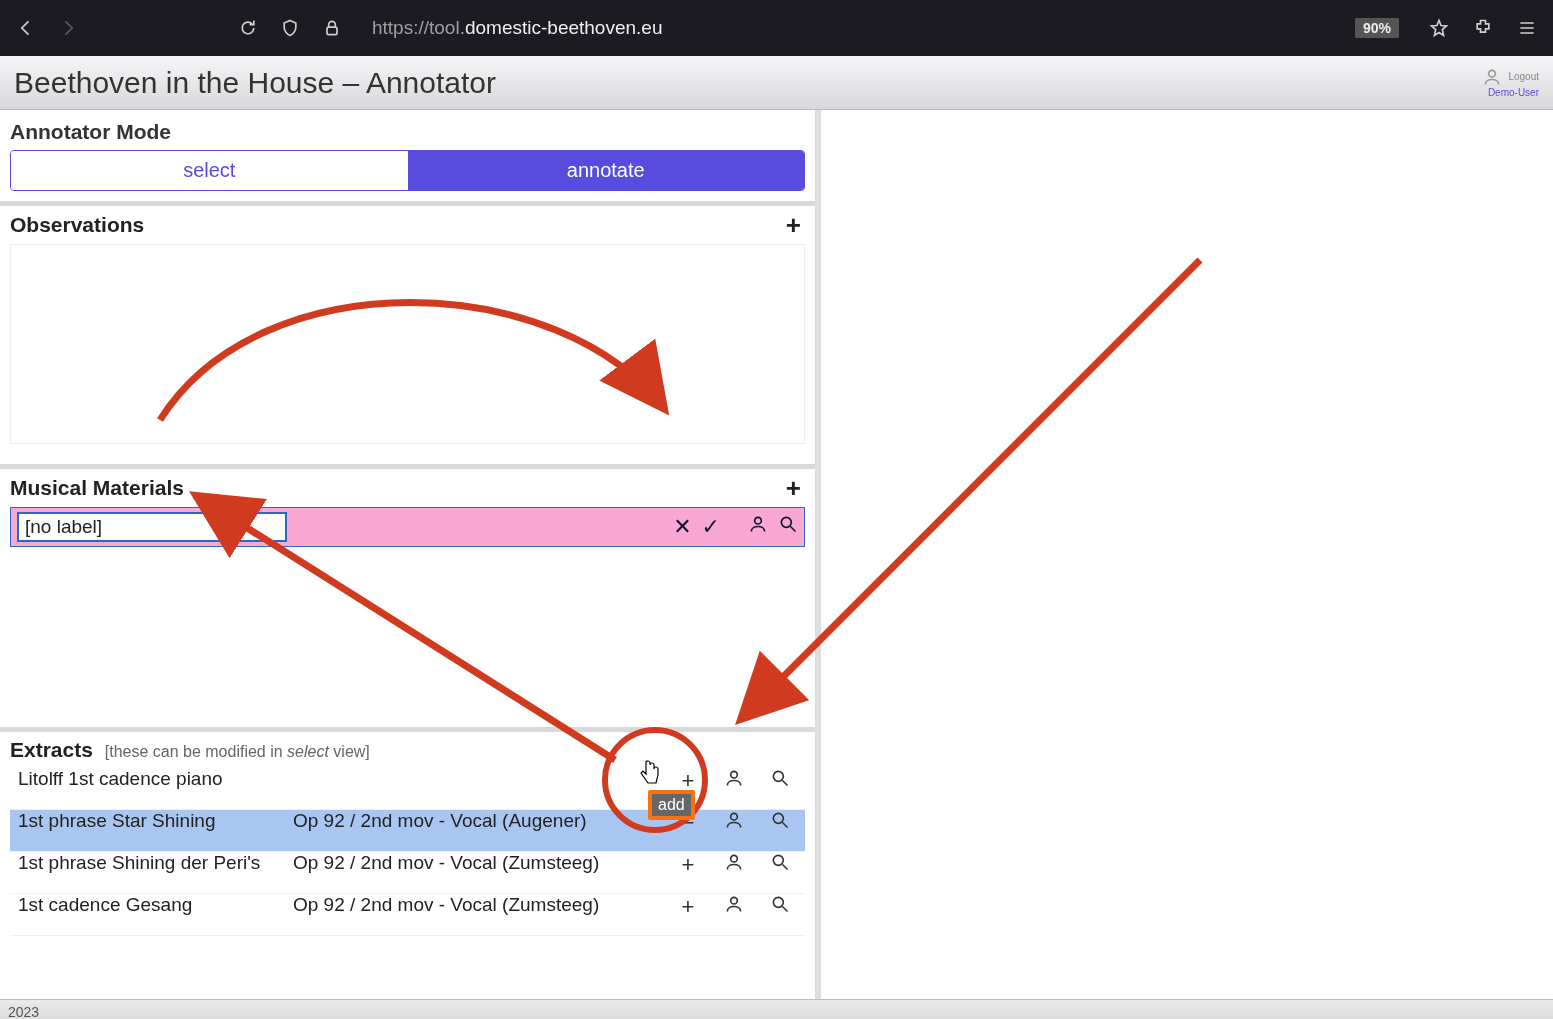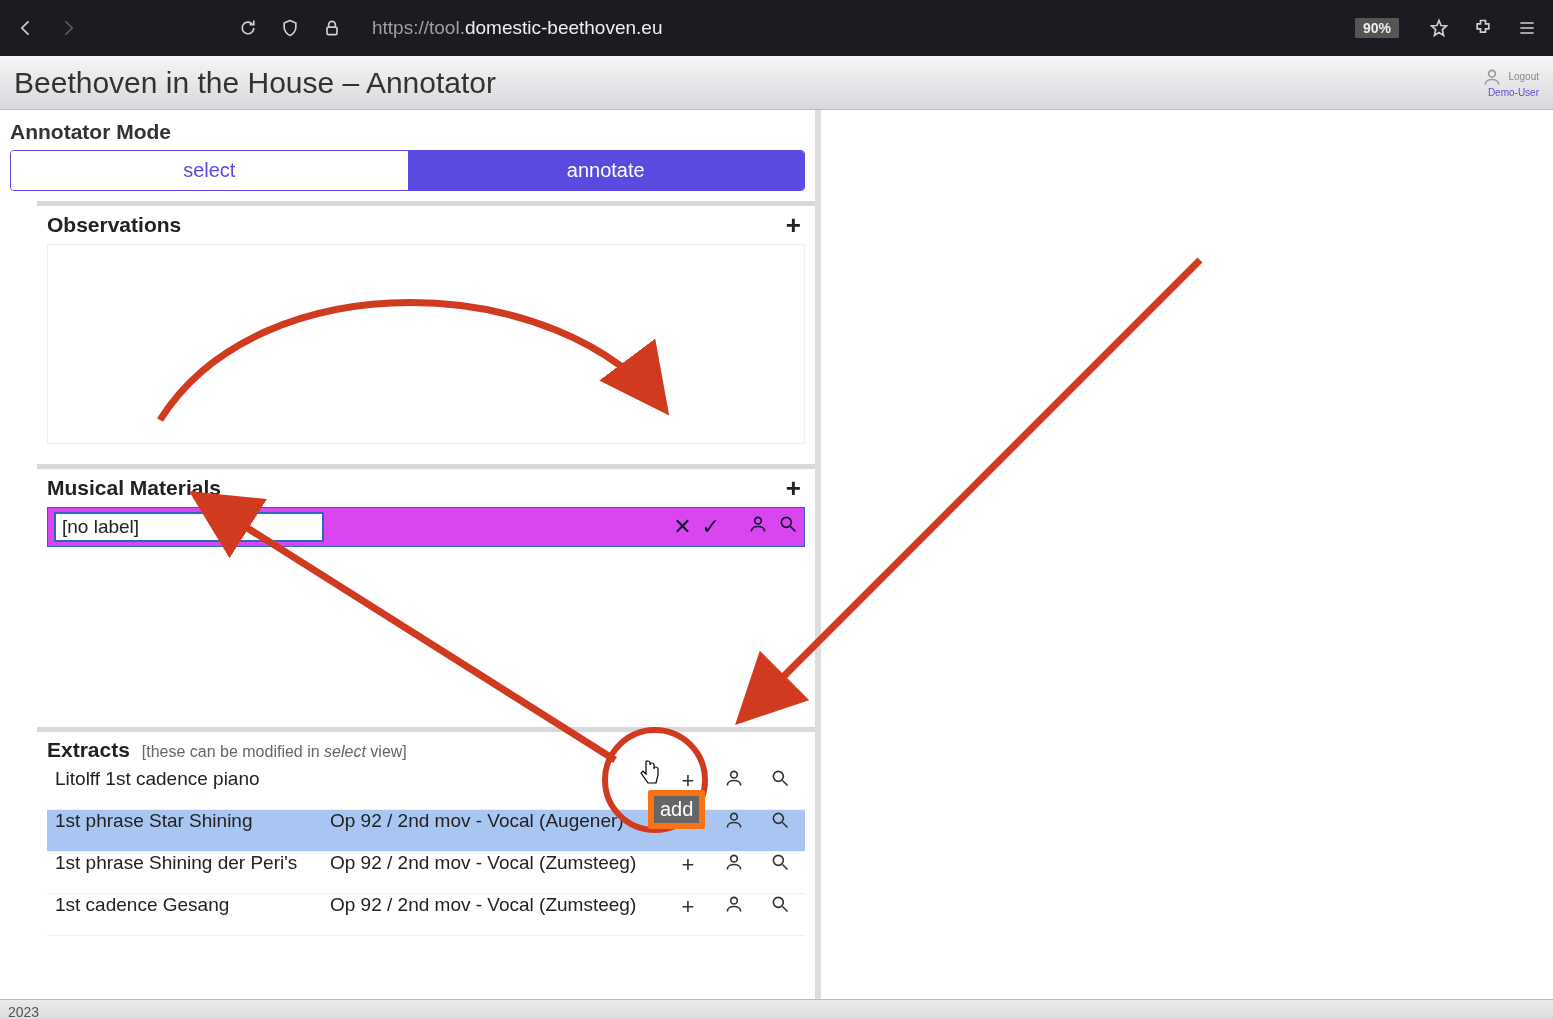--- a/index.html
+++ b/index.html
@@ -40,33 +40,33 @@
   .right-pane { flex:1; background:#fff; }
 
   
   .mode-section { padding:10px 10px 0 10px; }
   .mode-label { font-size:21px; font-weight:bold; color:#333; margin-bottom:6px; }
   .mode-toggle { display:flex; border:1px solid #5a4be0; border-radius:4px; overflow:hidden; }
   .mode-btn { flex:1; text-align:center; padding:8px 0; font-size:20px; cursor:pointer; background:#fff; color:#5a4be0; }
   .mode-btn.active { background:#5a4be0; color:#fff; }
 
   
-  .panel { border-top:5px solid #d9d9d9; margin-top:10px; padding:6px 10px 10px 10px;margin-left:37px; }
+  .panel { border-top:5px solid #d9d9d9; margin-top:10px; padding:6px 10px 10px 10px; }
   .panel:first-of-type { border-top:none; margin-top:6px; }
   .panel-header { display:flex; align-items:center; justify-content:space-between; font-size:21px; font-weight:bold; color:#222; }
   .panel-header .hint { font-size:16px; font-weight:normal; color:#666; margin-left:6px; }
   .panel-header .hint em { font-style:italic; }
   .plus-btn { font-size:26px; font-weight:bold; cursor:pointer; padding:0 4px; line-height:1; }
   .panel-body { min-height:200px; border:1px solid #eee; margin-top:6px; position:relative; }
   .observations-body { height:200px; }
   .materials-body { height:160px; border:none; }
 
   
   .material-row {
-    display:flex; align-items:center; background:#d946ef; color:#111;
+    display:flex; align-items:center; background:#f9a8d4; color:#111;
     height:40px; padding:0 6px; border:1px solid #2b66c9;
   }
   .material-input {
     width:270px; height:30px; background:#fff; border:2px solid #2b66c9;
     font-size:19px; padding:2px 6px; color:#222;
   }
   .material-actions { margin-left:auto; display:flex; gap:10px; align-items:center; font-size:22px; color:#113; }
   .material-actions span { cursor:pointer; }
 
   
@@ -76,21 +76,21 @@
   .ext-name { width:275px; }
   .ext-detail { flex:1; }
   .ext-actions { display:flex; gap:24px; align-items:center; padding-right:6px; font-size:22px; color:#333; }
   .ext-actions .act { cursor:pointer; width:22px; text-align:center; }
 
   
   .footer { height:26px; background:linear-gradient(#eaeaea,#d8d8d8); color:#555; font-size:14px; padding:4px 8px; border-top:1px solid #bbb; }
 
   
   .overlay { position:absolute; top:0; left:0; width:1553px; height:1019px; pointer-events:none; }
-  .tooltip-box { position:absolute; background:#666; color:#fff; font-size:20px; padding:2px 6px; border-radius:2px; border:6px solid #f97316; pointer-events:none; }
+  .tooltip-box { position:absolute; background:#666; color:#fff; font-size:16px; padding:2px 6px; border-radius:2px; border:4px solid #f97316; pointer-events:none; }
   .cursor-hand { position:absolute; font-size:22px; pointer-events:none; }
 
   .icon-svg { width:20px; height:20px; stroke:#cfcfd1; stroke-width:2; fill:none; }
   .person-svg { width:20px; height:20px; }
 </style>
 </head>
 <body>
 
 <div class="browser-chrome">
   <div class="nav-btn">

